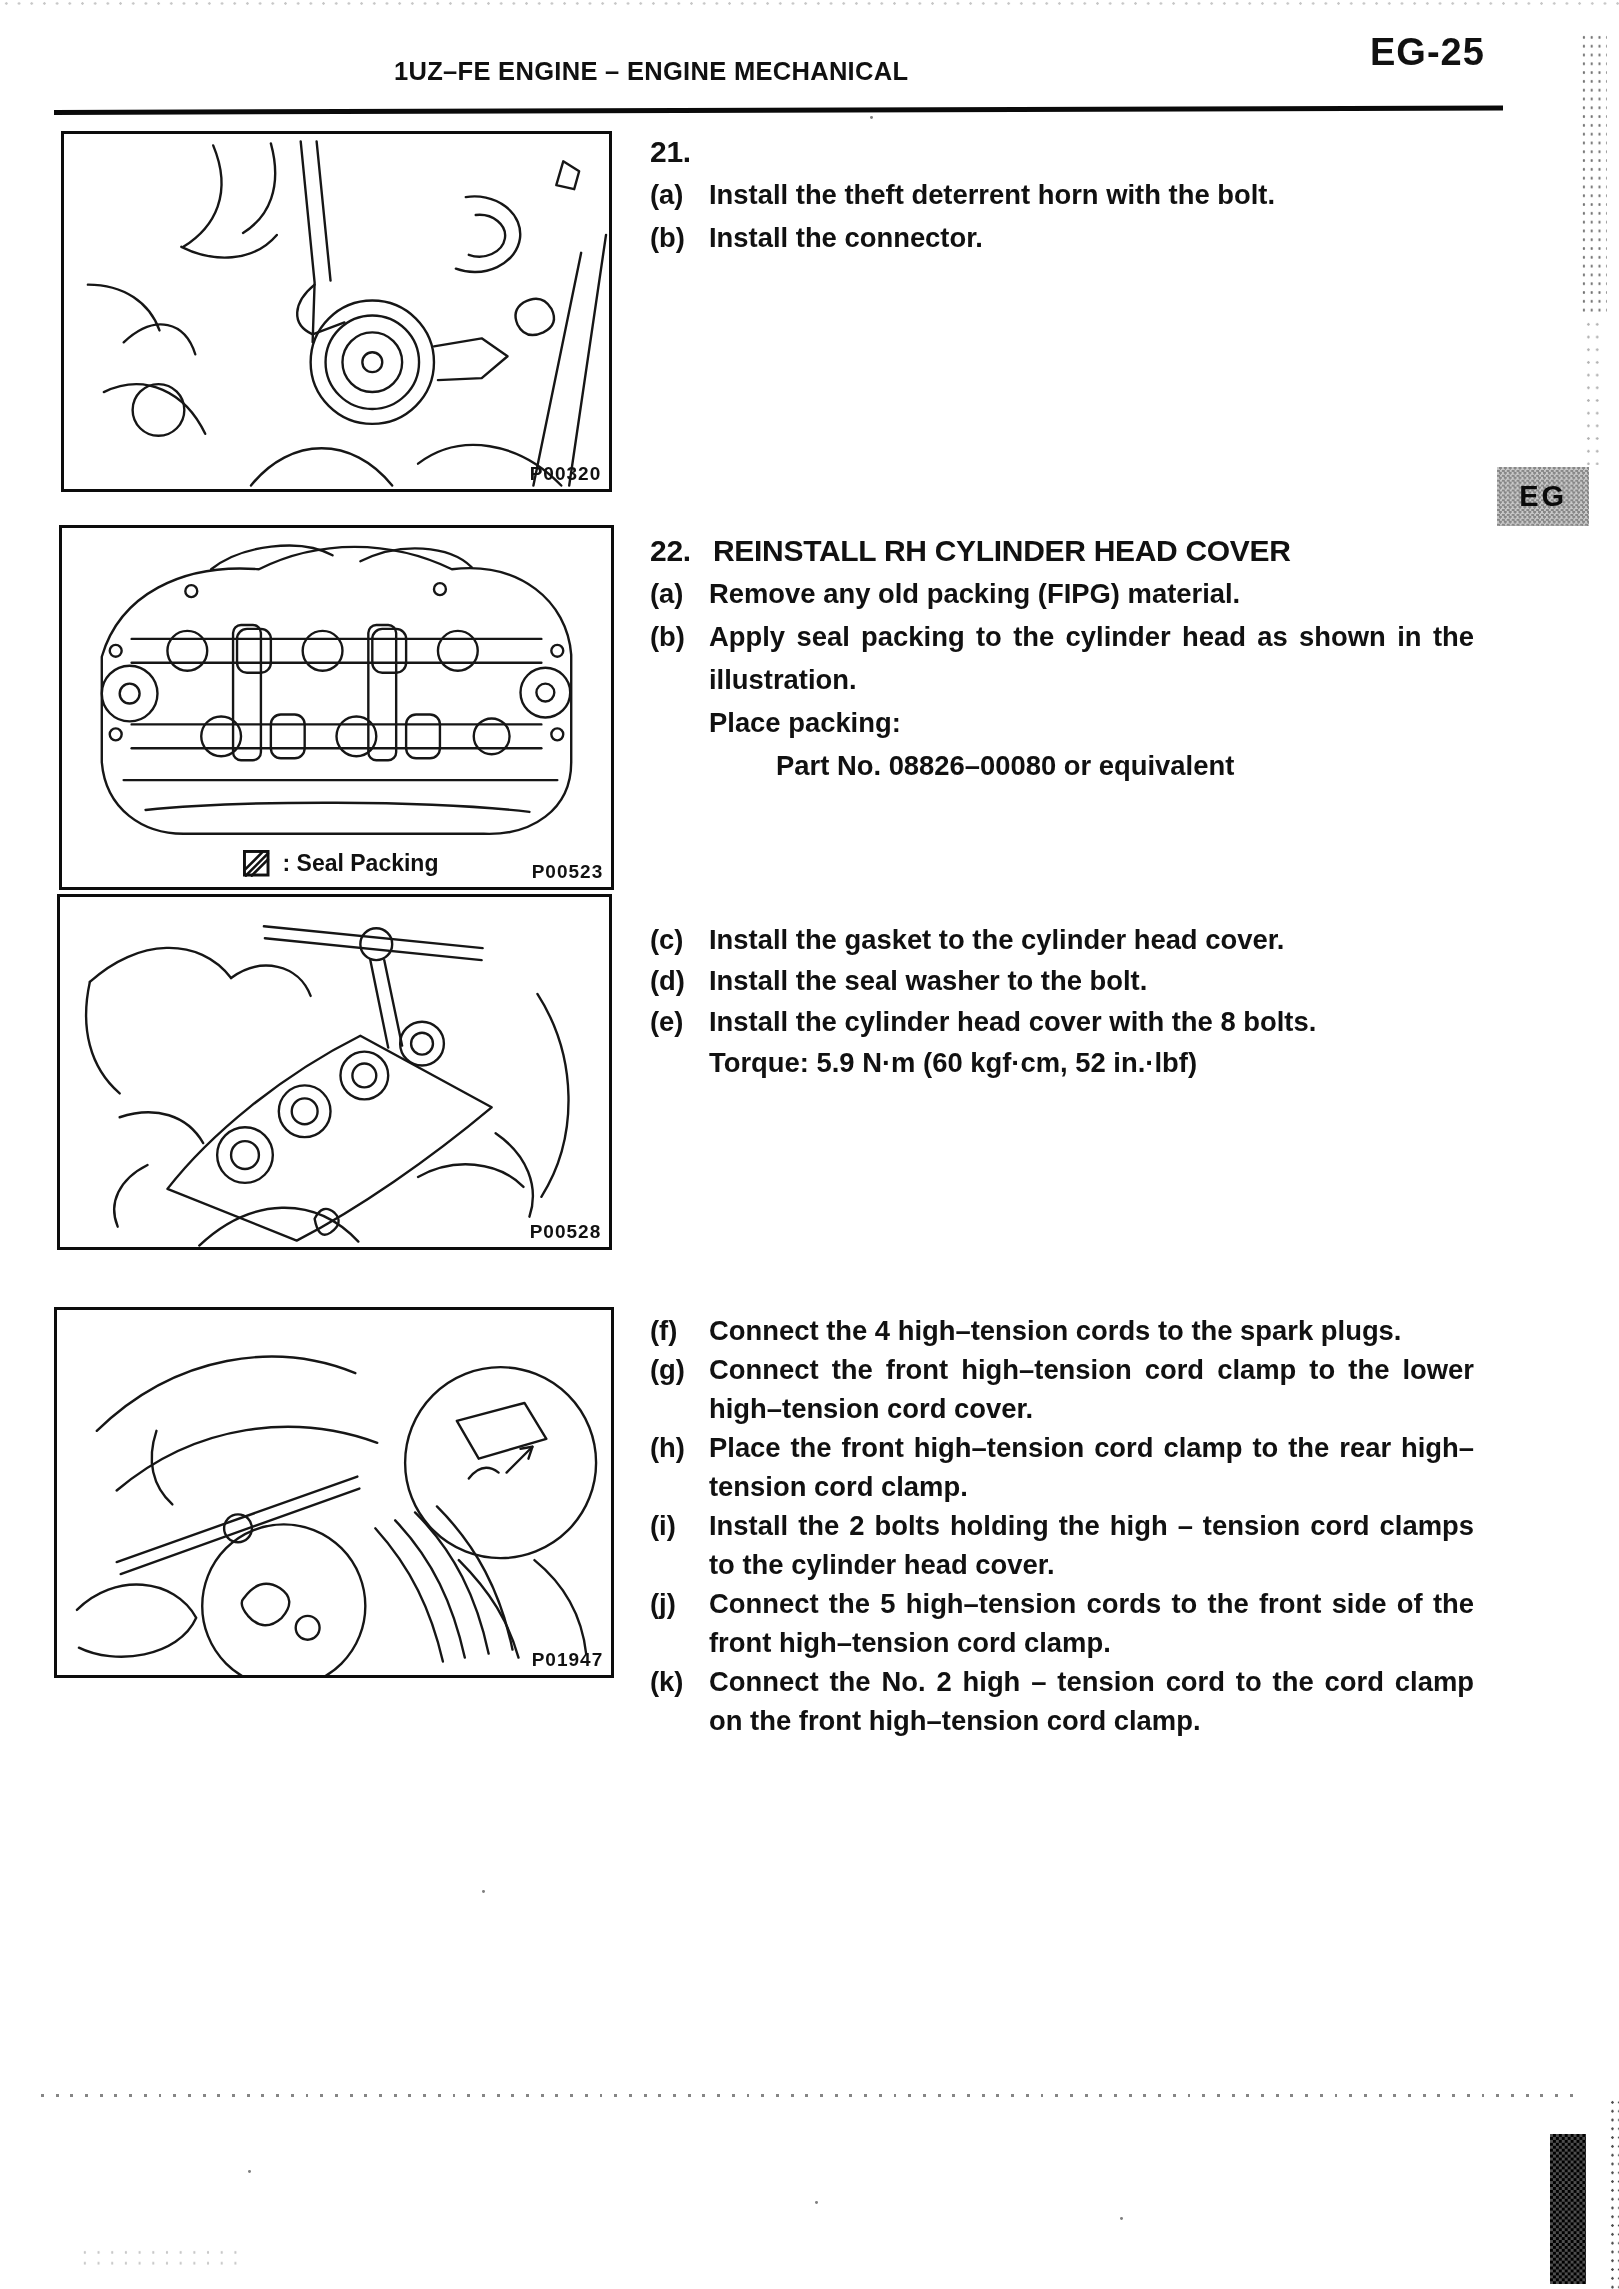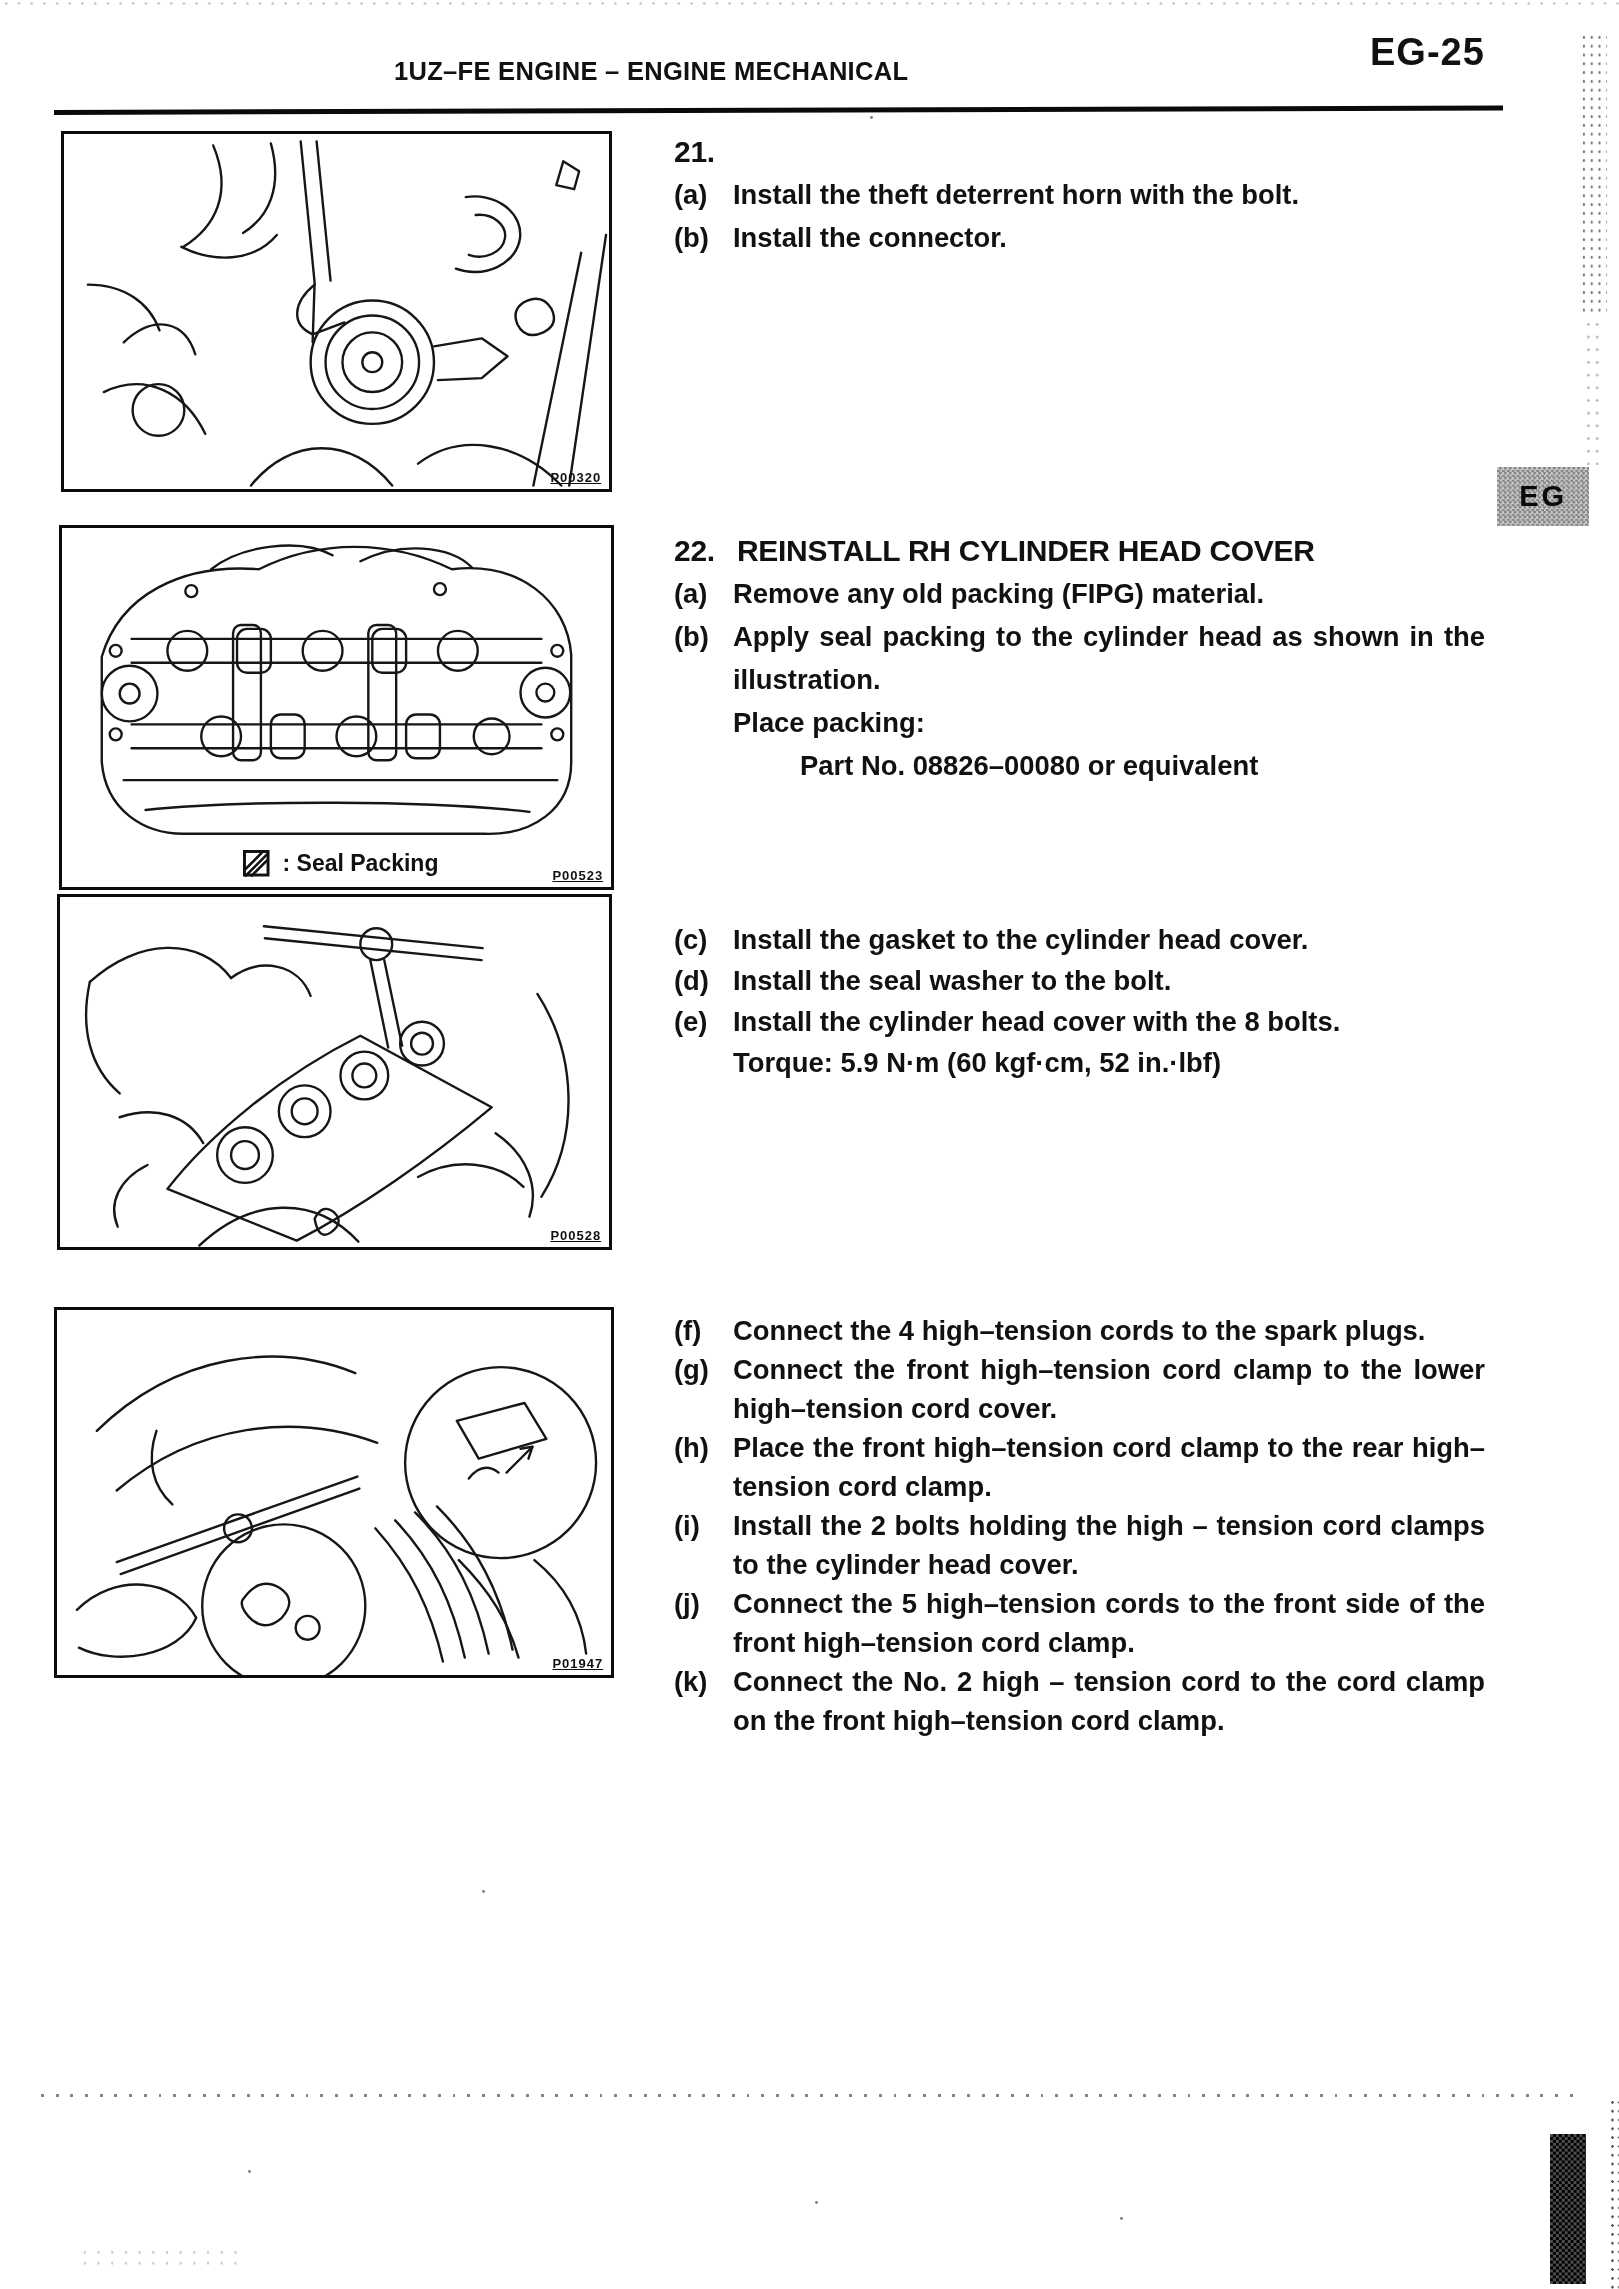--- a/index.html
+++ b/index.html
@@ -15,27 +15,27 @@
   .eg-tab{
     position:absolute;left:1497px;top:467px;width:92px;height:59px;
     display:flex;align-items:center;justify-content:center;
     font-size:29px;font-weight:700;letter-spacing:2.9px;color:#0a0a0a;
     background-color:#c9c9c9;
     background-image:repeating-conic-gradient(#878787 0% 25%, transparent 0% 50%);
     background-size:4.9px 4.9px;
   }
   
   .figure{position:absolute;border:3.9px solid #0c0c0c;background:#fff;}
-  .fig-code{position:absolute;right:7.8px;bottom:3.9px;font-size:13px;font-weight:700;letter-spacing:1px;text-decoration:underline;}
+  .fig-code{position:absolute;right:7.8px;bottom:3.9px;font-size:19px;font-weight:700;letter-spacing:1px;}
   .fig-legend{position:absolute;left:181px;bottom:9.8px;display:flex;align-items:center;gap:13px;font-size:23px;font-weight:700;white-space:nowrap;}
   svg.art{position:absolute;left:0;top:0;width:100%;height:100%;}
   svg.art *{stroke:#161616;stroke-width:2.4;fill:none;stroke-linecap:round;stroke-linejoin:round;}
   
   .tb{position:absolute;left:650px;width:835px;font-size:27.4px;font-weight:700;}
-  .row{display:flex;align-items:flex-start;margin-left:24px;}
+  .row{display:flex;align-items:flex-start;}
   .lbl{flex:0 0 59px;}
   .txt{width:765px;text-align:justify;}
   .txt.ind{padding-left:67px;width:698px;}
   .sec-head{font-size:30px;letter-spacing:-0.3px;}
   .sec-head .lbl{flex:0 0 63px;}
   .lh44 .row{line-height:43px;}
   .lh42 .row{line-height:41px;}
   .lh40 .row{line-height:39px;}
   
   .noise{position:absolute;background-image:radial-gradient(circle,#000 1px,transparent 1.5px);}

